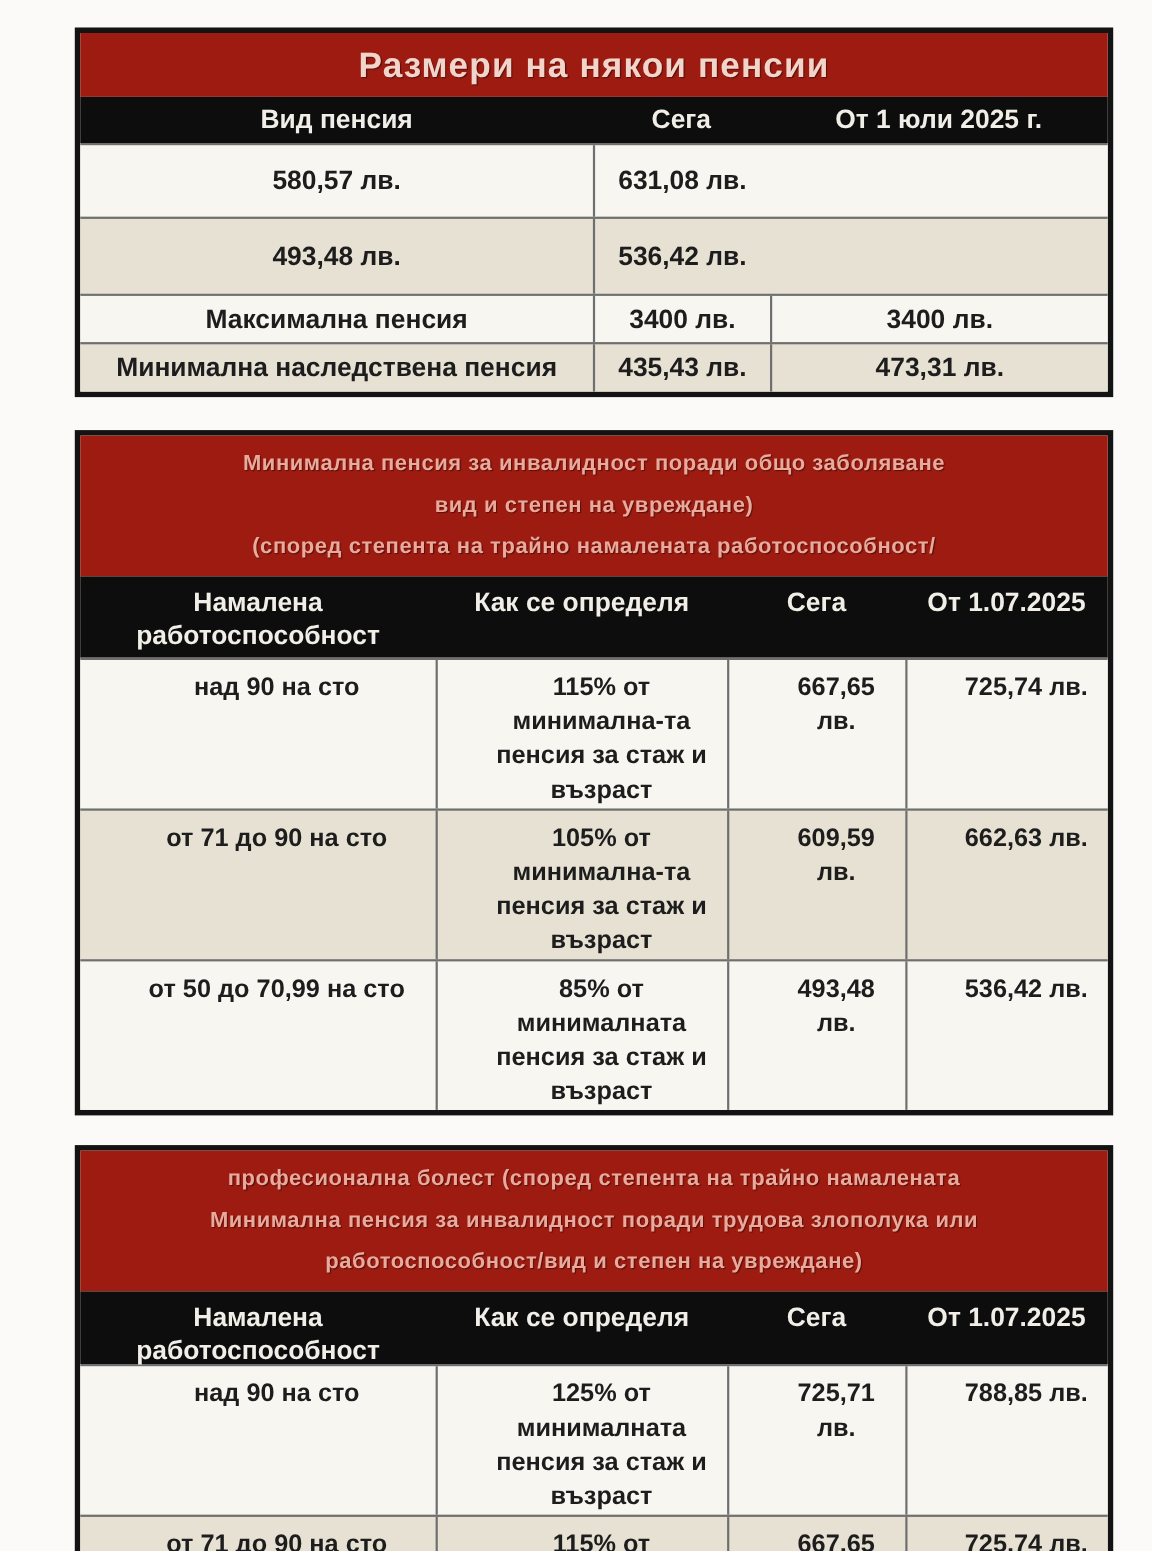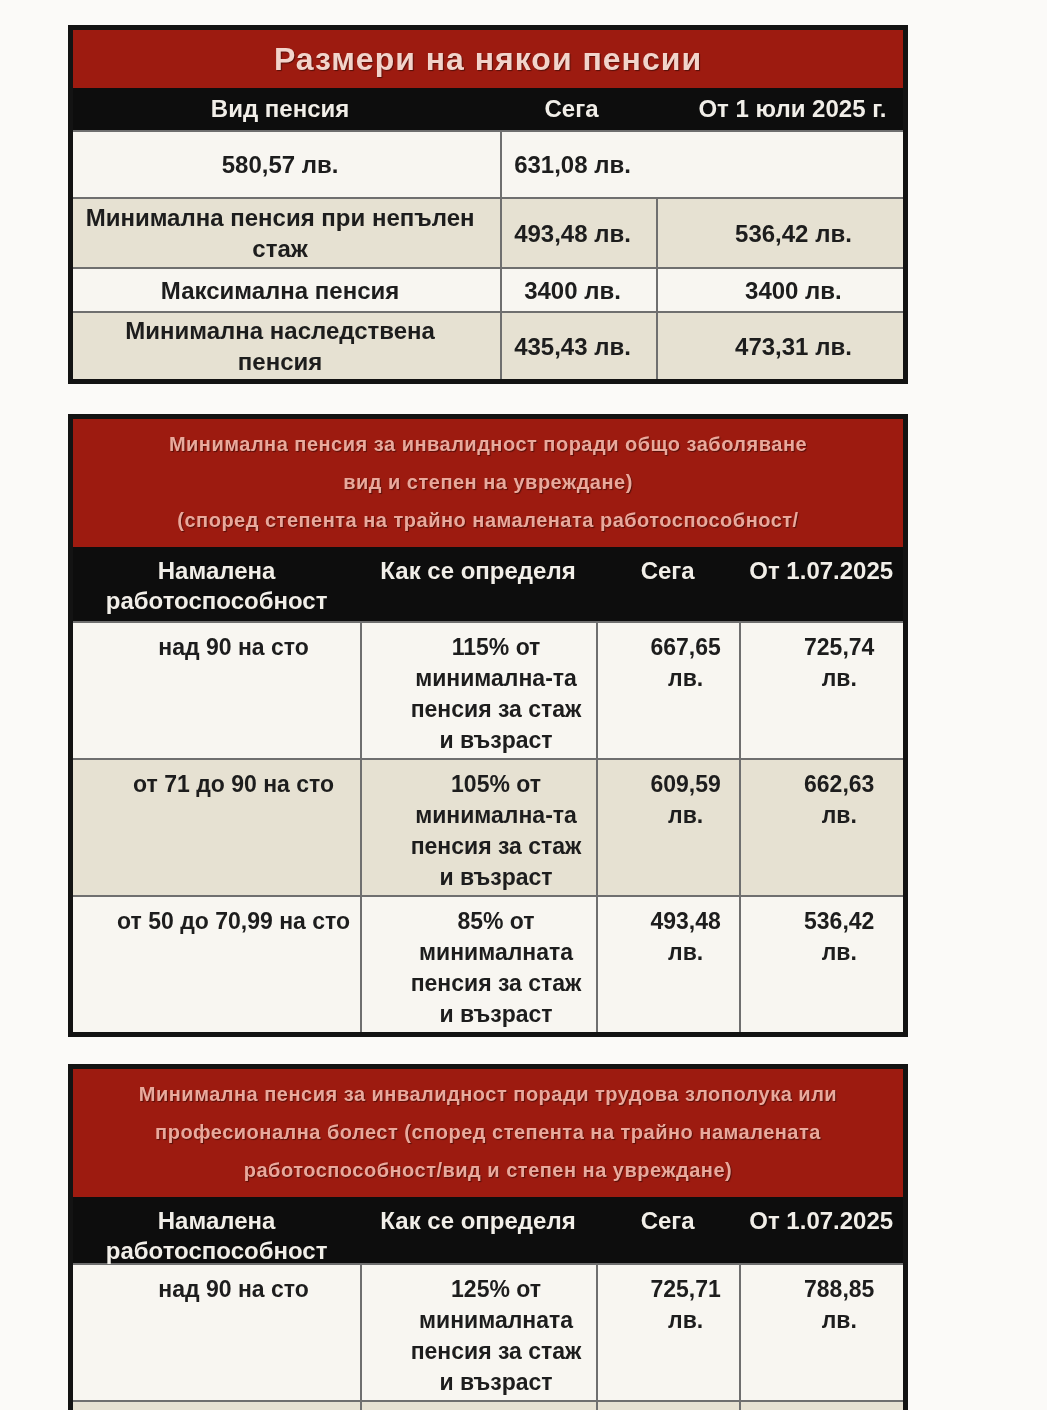--- a/index.html
+++ b/index.html
@@ -6,21 +6,21 @@
   html,body { width:1047px; height:1410px; overflow:hidden; }
   body {
     background:#fbfaf8;
     font-family:"Liberation Sans", sans-serif;
     font-weight:700;
     -webkit-font-smoothing:antialiased;
   }
   .page { width:1047px; height:1410px; position:relative; }
 
   .tbl {
-    width:840px;
+    width:944px;
     margin-left:68px;
     border:5px solid #131313;
     background:#f8f6f1;
   }
   #t1 { margin-top:25px; }
   #s2 { margin-top:30px; }
   #s3 { margin-top:27px; }
 
   
   .banner {
@@ -52,21 +52,21 @@
     display:flex; justify-content:center; align-items:flex-start;
     text-align:center;
     font-size:24px;
     padding-top:9px;
   }
   #t1 .thead .th { height:42px; padding-top:7px; }
   .thead2 .th { height:74px; line-height:30px; }
   #s3 .thead2 .th { height:66px; }
 
   
-  .g1 { display:grid; grid-template-columns:49.9% 17.2% 32.9%;gap:13px; }
+  .g1 { display:grid; grid-template-columns:49.9% 17.2% 32.9%; }
   .g2 { display:grid; grid-template-columns:34.6% 28.4% 17.3% 19.7%; }
 
   
   .row { border-top:2px solid #6f6f6f; }
   .row .cell {
     display:flex; justify-content:center; align-items:center;
     text-align:center;
     font-size:23px;
     line-height:31px;
     color:#1d1d1d;
@@ -103,21 +103,20 @@
     <div class="thead g1">
       <div class="th">Вид пенсия</div>
       <div class="th">Сега</div>
       <div class="th">От 1 юли 2025 г.</div>
     </div>
     <div class="row g1 white r-a">
       <div class="cell">580,57 лв.</div>
       <div class="cell">631,08 лв.</div>
     </div>
     <div class="row g1 beige r-b">
-      <div class="cell">Минимална пенсия при непълен стаж</div>
       <div class="cell">493,48 лв.</div>
       <div class="cell">536,42 лв.</div>
     </div>
     <div class="row g1 white r-c">
       <div class="cell">Максимална пенсия</div>
       <div class="cell">3400 лв.</div>
       <div class="cell">3400 лв.</div>
     </div>
     <div class="row g1 beige r-d">
       <div class="cell">Минимална наследствена пенсия</div>
@@ -153,22 +152,22 @@
     <div class="row g2 white topcells">
       <div class="cell">от 50 до 70,99 на сто</div>
       <div class="cell rule">85% от минималната пенсия за стаж и възраст</div>
       <div class="cell">493,48 лв.</div>
       <div class="cell">536,42 лв.</div>
     </div>
   </section>
 
   <section class="tbl" id="s3">
     <div class="banner multi">
+      <div>професионална болест (според степента на трайно намалената</div>
       <div>Минимална пенсия за инвалидност поради трудова злополука или</div>
-      <div>професионална болест (според степента на трайно намалената</div>
       <div>работоспособност/вид и степен на увреждане)</div>
     </div>
     <div class="thead thead2 g2">
       <div class="th">Намалена работоспособност</div>
       <div class="th">Как се определя</div>
       <div class="th">Сега</div>
       <div class="th">От 1.07.2025</div>
     </div>
     <div class="row g2 white topcells">
       <div class="cell">над 90 на сто</div>

